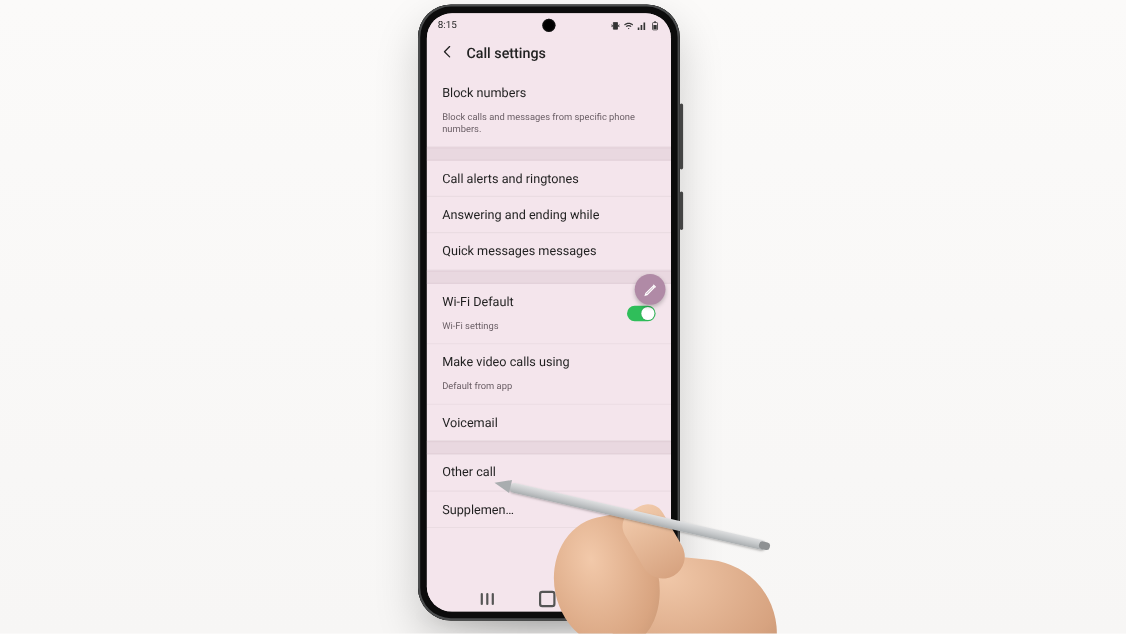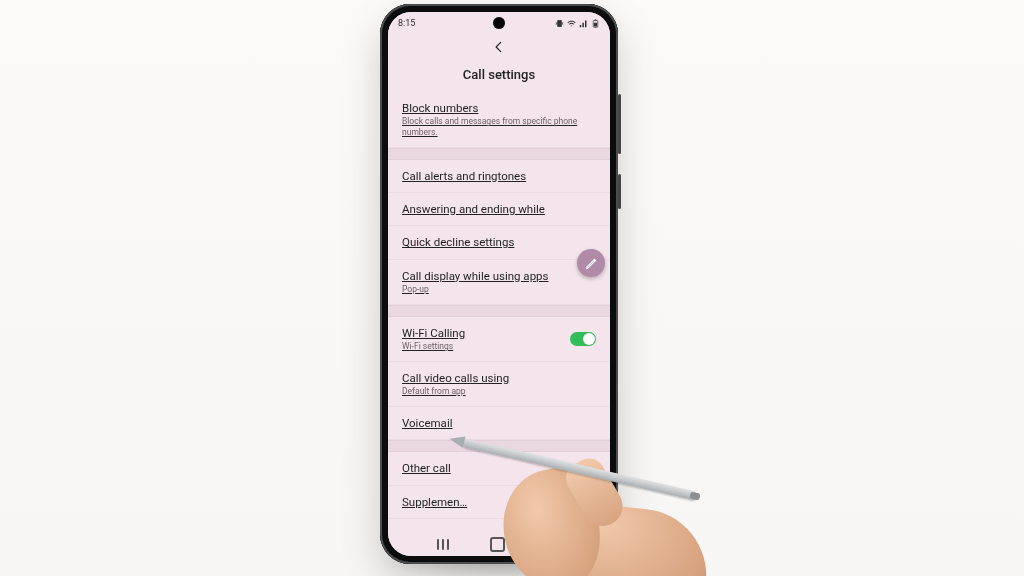--- a/index.html
+++ b/index.html
@@ -80,21 +80,20 @@
 
   
   .screen-header {
     display: flex;
     align-items: center;
     gap: 10px;
     padding: 6px 12px 10px 12px;
     font-size: 13px;
     font-weight: 500;
     color: #222;
-    flex-direction: column;
   }
   .back-chevron svg { width: 14px; height: 14px; }
 
   
   .list {
     font-size: 11px;
     color: #222;
   }
   .group-gap {
     height: 10px;
@@ -106,32 +105,31 @@
     padding: 9px 14px 9px 14px;
     border-bottom: 1px solid rgba(0,0,0,.04);
     display: flex;
     align-items: center;
     justify-content: space-between;
     gap: 10px;
   }
   .row .txt {
     flex: 1 1 auto;
     min-width: 0;
-    text-decoration: underline;
   }
   .row .title {
     font-size: 11.5px;
     color: #1f1f1f;
     line-height: 1.25;
   }
   .row .sub {
     font-size: 8.5px;
     color: #6b5f66;
     line-height: 1.25;
-    margin-top: 1px;
+    margin-top: 11px;
   }
 
   
   .toggle {
     width: 26px; height: 14px;
     border-radius: 7px;
     background: #2fbe5a;
     position: relative;
     flex: 0 0 auto;
   }
@@ -293,40 +291,34 @@
               <div class="title">Call alerts and ringtones</div>
             </div>
           </div>
           <div class="row">
             <div class="txt">
               <div class="title">Answering and ending while</div>
             </div>
           </div>
           <div class="row">
             <div class="txt">
-              <div class="title">Quick decline settings</div>
-            </div>
-          </div>
-          <div class="row">
-            <div class="txt">
-              <div class="title">Call display while using apps</div>
-              <div class="sub">Pop-up</div>
+              <div class="title">Quick messages messages</div>
             </div>
           </div>
           <div class="group-gap"></div>
           <div class="row">
             <div class="txt">
-              <div class="title">Wi-Fi Calling</div>
+              <div class="title">Wi-Fi Default</div>
               <div class="sub">Wi-Fi settings</div>
             </div>
             <div class="toggle"></div>
           </div>
           <div class="row">
             <div class="txt">
-              <div class="title">Call video calls using</div>
+              <div class="title">Make video calls using</div>
               <div class="sub">Default from app</div>
             </div>
           </div>
           <div class="row">
             <div class="txt">
               <div class="title">Voicemail</div>
             </div>
           </div>
           <div class="group-gap"></div>
           <div class="row">

